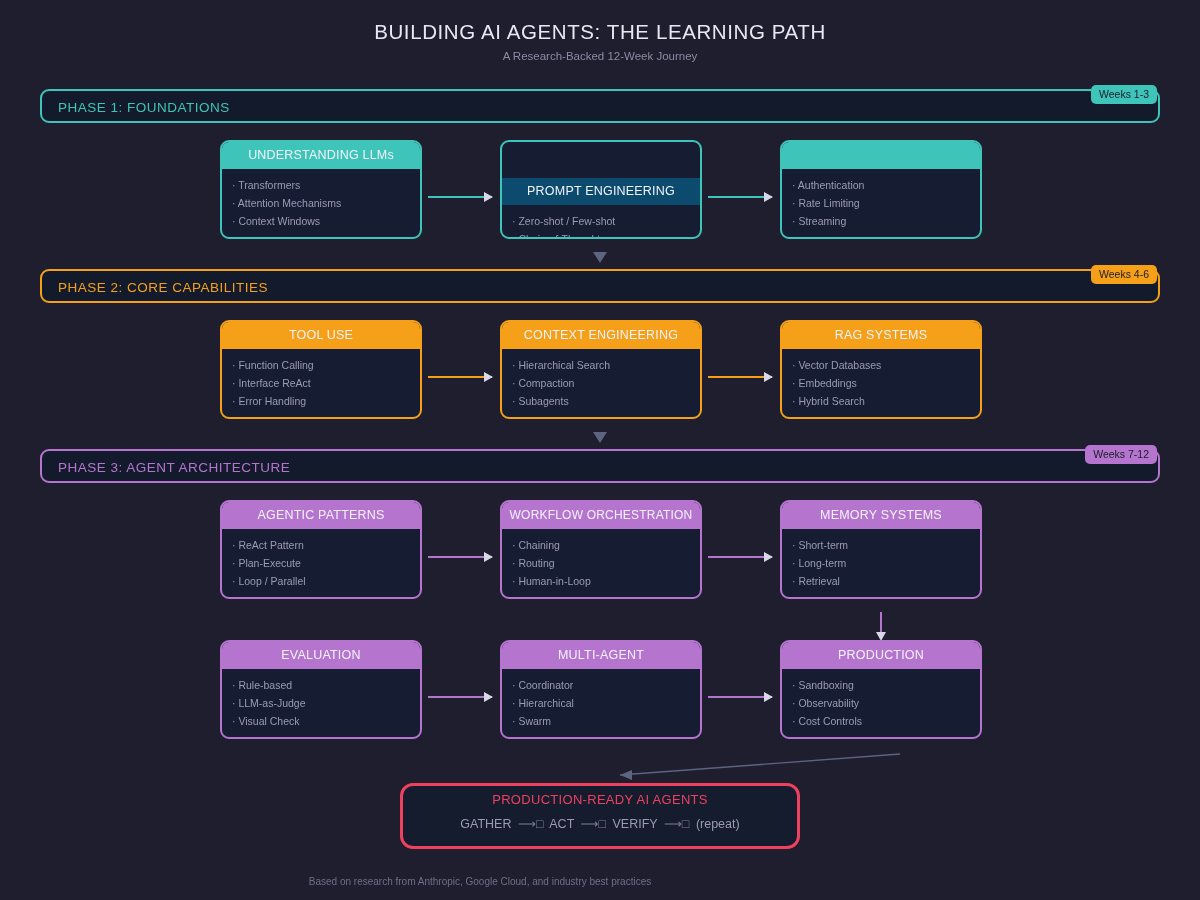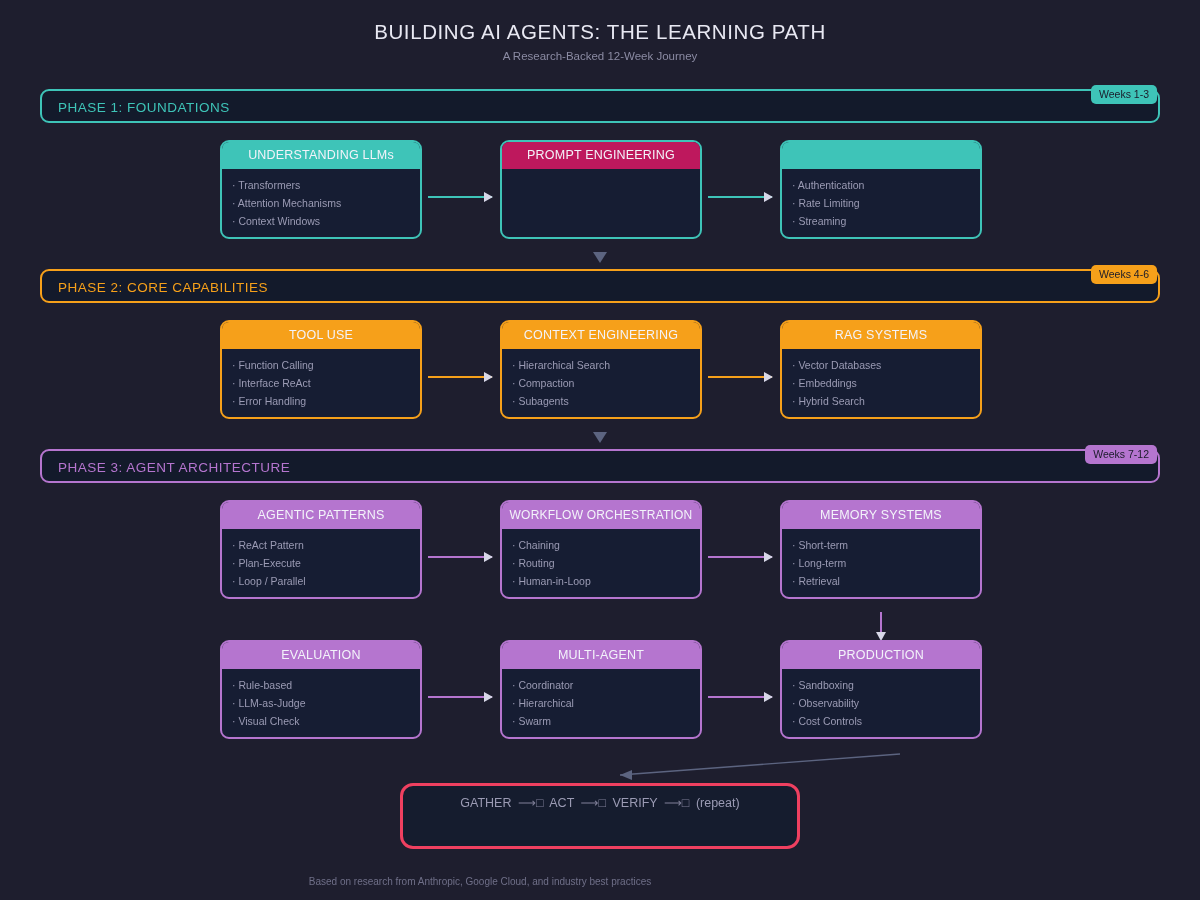--- a/index.html
+++ b/index.html
@@ -120,21 +120,26 @@
   <div class="chead" style="background:#3ec4b8;">UNDERSTANDING LLMs</div>
   <div class="cbody">
     <div class="item">Transformers</div>
     <div class="item">Attention Mechanisms</div>
     <div class="item">Context Windows</div>
   </div>
 </div>
 <div class="h-arrow" style="left:428px; top:196px; width:64px; background:#3ec4b8;"></div>
 
 <div class="card" style="left:500px; top:140px; border-color:#3ec4b8;">
-  <div class="chead" style="background:#be185d;">PROMPT ENGINEERING</div>
+  <div class="chead" style="background:#0c4a6e;margin-top:36px;">PROMPT ENGINEERING</div>
+  <div class="cbody">
+    <div class="item">Zero-shot / Few-shot</div>
+    <div class="item">Chain-of-Thought</div>
+    <div class="item">Structured Output</div>
+  </div>
 </div>
 <div class="h-arrow" style="left:708px; top:196px; width:64px; background:#3ec4b8;"></div>
 
 <div class="card" style="left:780px; top:140px; border-color:#3ec4b8;">
   <div class="chead" style="background:#3ec4b8;"></div>
   <div class="cbody">
     <div class="item">Authentication</div>
     <div class="item">Rate Limiting</div>
     <div class="item">Streaming</div>
   </div>
@@ -241,20 +246,21 @@
     <div class="item">Cost Controls</div>
   </div>
 </div>
 
 <svg width="320" height="45" style="position:absolute; left:590px; top:748px;">
   <line x1="310" y1="6" x2="30" y2="27" stroke="#5c6480" stroke-width="1.4"></line>
   <polygon points="30,27 42,22 42,32" fill="#5c6480"></polygon>
 </svg>
 
 <div id="final">
+  <div class="ftitle">PRODUCTION-READY AI AGENTS</div>
   <div class="loop">
     <span>GATHER</span>
     <span class="sep">⟶□</span>
     <span>ACT</span>
     <span class="sep">⟶□</span>
     <span>VERIFY</span>
     <span class="sep">⟶□</span>
     <span>(repeat)</span>
   </div>
 </div>

